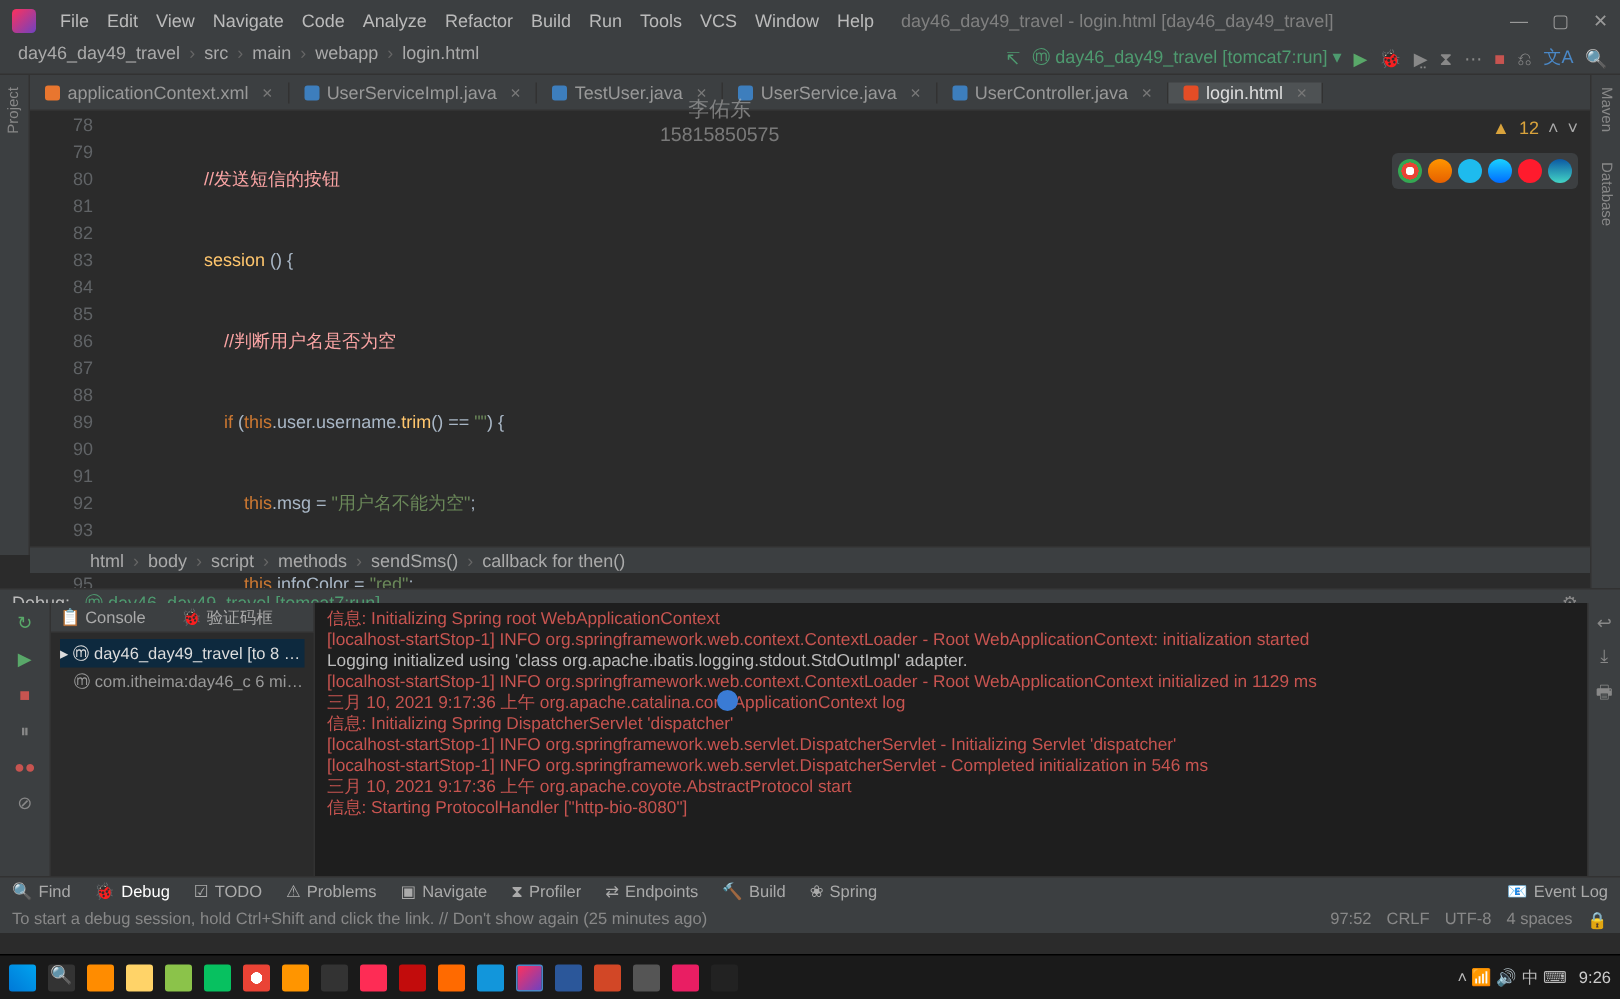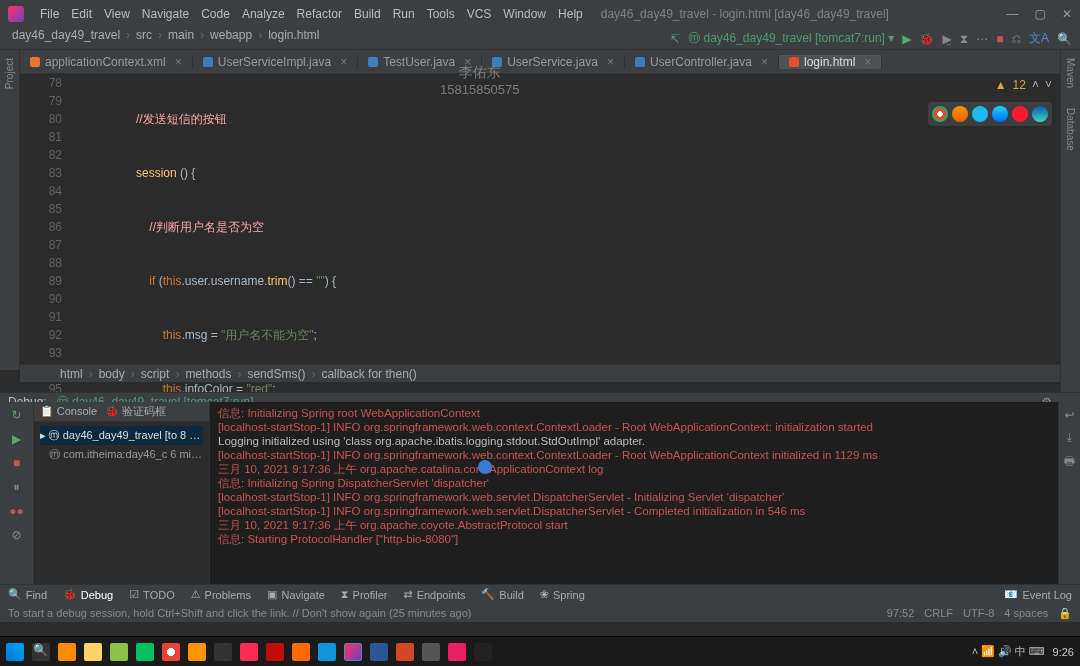--- a/index.html
+++ b/index.html
@@ -57,21 +57,21 @@
 .debug-bar .title { color: #bbb; }
 .debug-bar .cfg { color: #4e9a6f; }
 .debug-bar .right { margin-left: auto; display: flex; gap: 8px; color: #888; }
 
 .debug-panel { position: absolute; left: 0; right: 0; top: 402px; height: 182px; background: #2b2b2b; display: flex; }
 .debug-left { width: 34px; background: #3c3f41; display: flex; flex-direction: column; align-items: center; gap: 10px; padding-top: 6px; color: #888; border-right: 1px solid #323232; }
 .debug-mid { width: 176px; border-right: 1px solid #323232; display: flex; flex-direction: column; }
 .debug-tabs { height: 22px; display: flex; background: #3c3f41; border-bottom: 1px solid #323232; }
 .debug-tabs .dt { padding: 3px 10px; color: #999; }
 .debug-tabs .dt.active { background: #4e5254; color: #ddd; }
-.frames-head { height: 20px; background: #3c3f41; display: flex; align-items: center; gap: 8px; padding: 0 6px; border-bottom: 1px solid #323232; color: #aaa; font-size: 11px; }
+.frames-head { height: 20px; background: #3c3f41; display: flex; align-items: center; gap: 24px; padding: 0 6px; border-bottom: 1px solid #323232; color: #aaa; font-size: 11px; }
 .frames { flex: 1; padding: 4px 6px; color: #999; font-size: 11px; }
 .frames .f { padding: 2px 0; overflow: hidden; text-overflow: ellipsis; white-space: nowrap; }
 .frames .sel { background: #0d293e; color: #ddd; }
 .console { flex: 1; background: #1e1e1e; overflow: hidden; padding: 4px 8px; font-family: Consolas, monospace; font-size: 11.5px; line-height: 14px; position: relative; }
 .console .line { white-space: nowrap; }
 .console .red { color: #c75450; }
 .console .gray { color: #bbbbbb; }
 .console .cursor-dot { position: absolute; width: 14px; height: 14px; background: #3a7bd5; border-radius: 50%; left: 268px; top: 58px; }
 .console-right { width: 22px; background: #3c3f41; border-left: 1px solid #323232; display: flex; flex-direction: column; align-items: center; gap: 8px; padding-top: 6px; }
 

